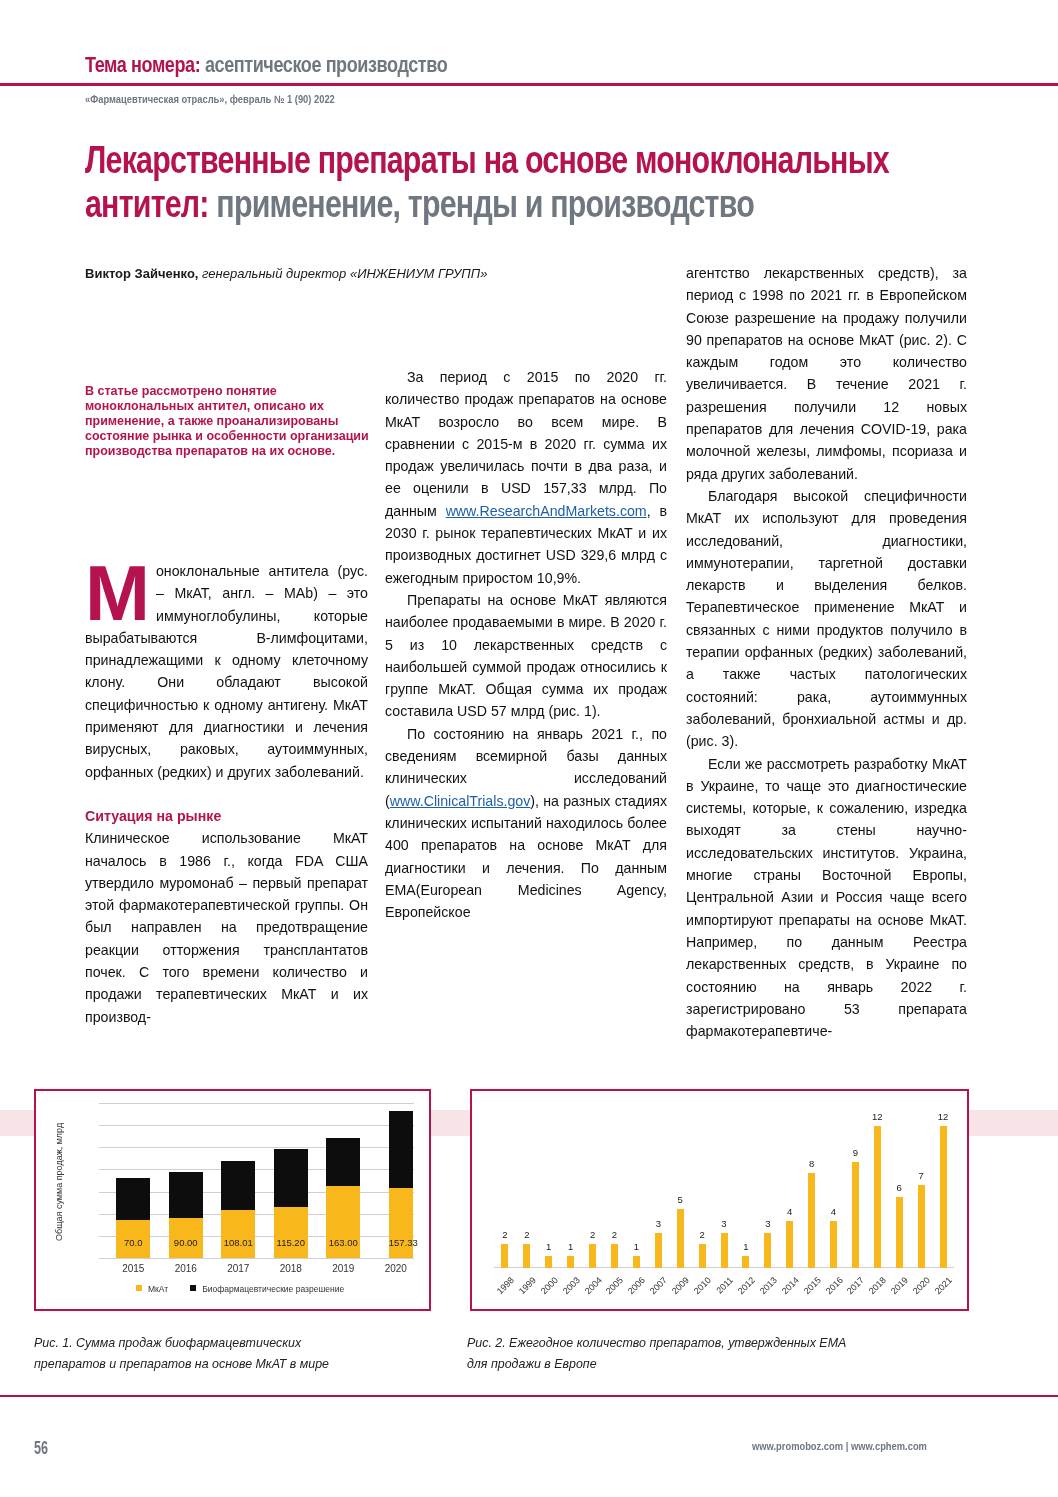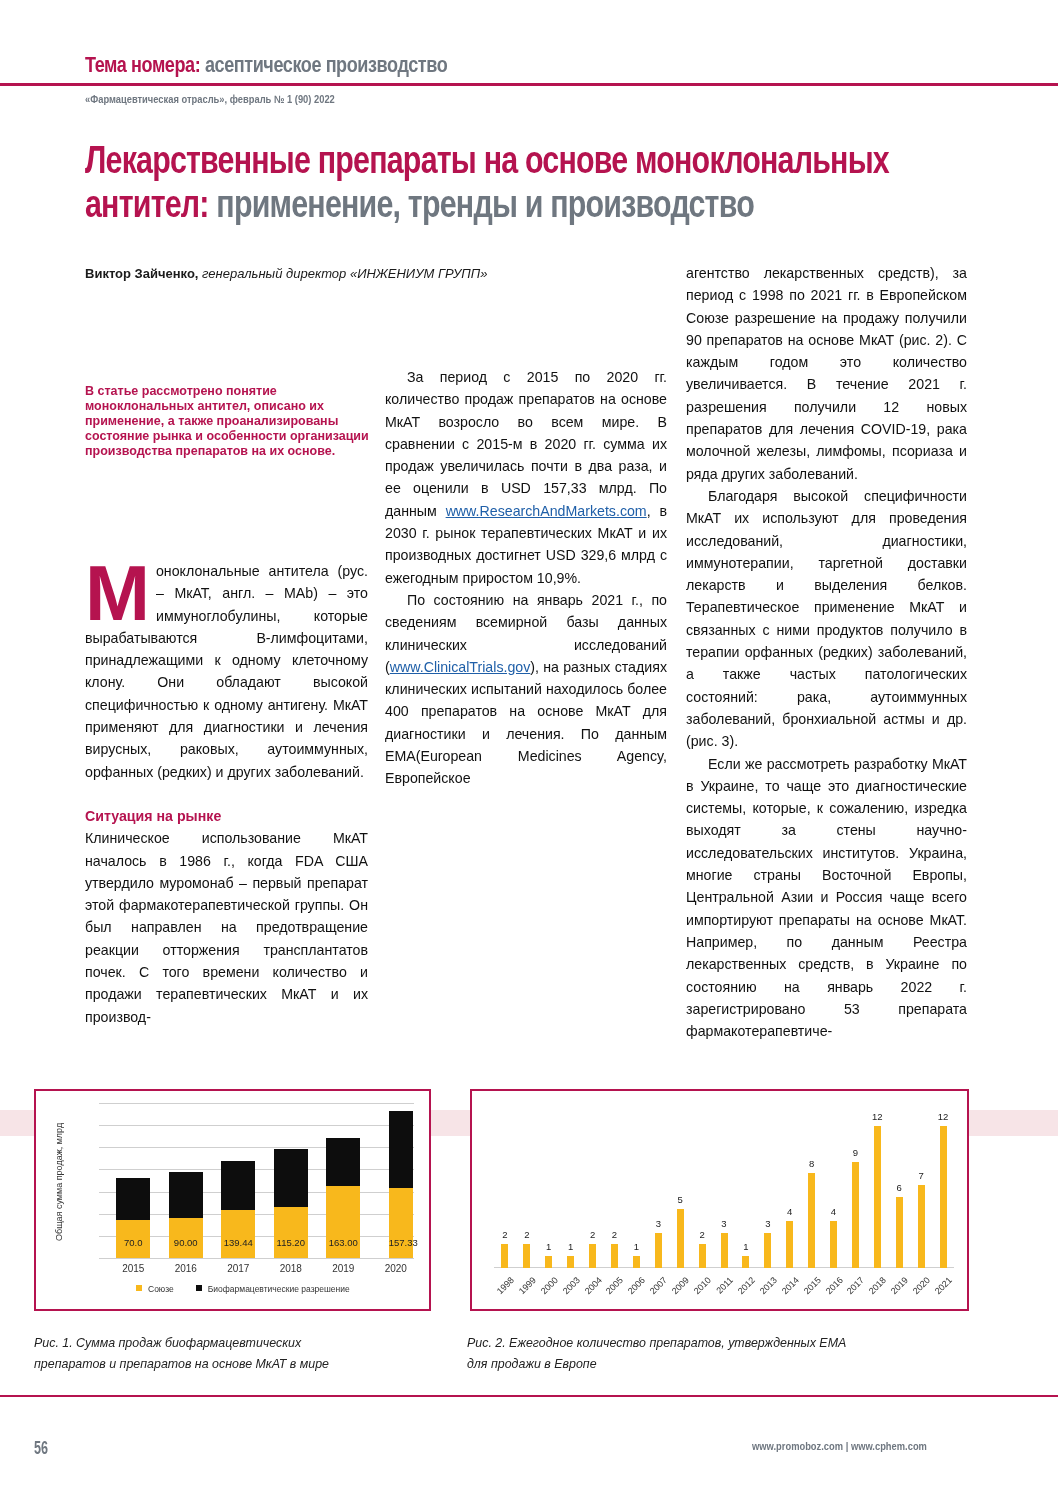--- a/index.html
+++ b/index.html
@@ -94,20 +94,21 @@
 <div class="abs lead">В статье рассмотрено понятие моноклональных антител, описано их применение, а также проанализированы состояние рынка и особенности организации производства препаратов на их основе.</div>
 
 <div class="abs col col1">
   <p><span class="dropcap">М</span><span>оноклональные антитела (рус. – МкАТ, англ. – MAb) – это иммуноглобулины, которые вырабатываются В-лимфоцитами, принадлежащими к одному клеточному клону. Они обладают высокой специфичностью к одному антигену. МкАТ применяют для диагностики и лечения вирусных, раковых, аутоиммунных, орфанных (редких) и других заболеваний.</span></p>
   <p class="subhead">Ситуация на рынке</p>
   <p>Клиническое использование МкАТ началось в 1986 г., когда FDA США утвердило муромонаб – первый препарат этой фармакотерапевтической группы. Он был направлен на предотвращение реакции отторжения трансплантатов почек. С того времени количество и продажи терапевтических МкАТ и их производ-</p>
 </div>
 
 <div class="abs col col2">
   <p class="ind"><span>За период с 2015 по 2020 гг. количество продаж препаратов на основе МкАТ возросло во всем мире. В сравнении с 2015-м в 2020 гг. сумма их продаж увеличилась почти в два раза, и ее оценили в USD 157,33 млрд. По данным </span><a>www.ResearchAndMarkets.com</a><span>, в 2030 г. рынок терапевтических МкАТ и их производных достигнет USD 329,6 млрд с ежегодным приростом 10,9%.</span></p>
+  <p class="ind">Препараты на основе МкАТ являются наиболее продаваемыми в мире. В 2020 г. 5 из 10 лекарственных средств с наибольшей суммой продаж относились к группе МкАТ. Общая сумма их продаж составила USD 57 млрд (рис. 1).</p>
   <p class="ind"><span>По состоянию на январь 2021 г., по сведениям всемирной базы данных клинических исследований (</span><a>www.ClinicalTrials.gov</a><span>), на разных стадиях клинических испытаний находилось более 400 препаратов на основе МкАТ для диагностики и лечения. По данным EMA(European Medicines Agency, Европейское</span></p>
 </div>
 
 <div class="abs col col3">
   <p>агентство лекарственных средств), за период с 1998 по 2021 гг. в Европейском Союзе разрешение на продажу получили 90 препаратов на основе МкАТ (рис. 2). С каждым годом это количество увеличивается. В течение 2021 г. разрешения получили 12 новых препаратов для лечения COVID-19, рака молочной железы, лимфомы, псориаза и ряда других заболеваний.</p>
   <p class="ind">Благодаря высокой специфичности МкАТ их используют для проведения исследований, диагностики, иммунотерапии, таргетной доставки лекарств и выделения белков. Терапевтическое применение МкАТ и связанных с ними продуктов получило в терапии орфанных (редких) заболеваний, а также частых патологических состояний: рака, аутоиммунных заболеваний, бронхиальной астмы и др. (рис. 3).</p>
   <p class="ind">Если же рассмотреть разработку МкАТ в Украине, то чаще это диагностические системы, которые, к сожалению, изредка выходят за стены научно-исследовательских институтов. Украина, многие страны Восточной Европы, Центральной Азии и Россия чаще всего импортируют препараты на основе МкАТ. Например, по данным Реестра лекарственных средств, в Украине по состоянию на январь 2022 г. зарегистрировано 53 препарата фармакотерапевтиче-</p>
 </div>
 
 <div class="abs pink-band" style="left:0;width:34px;"></div>
@@ -133,21 +134,21 @@
       </div>
       <div class="bar-stack" style="left: 69.75px;">
         <div class="bar-black" style="height: 46.5px;"></div>
         <div class="bar-gold" style="height: 39.8571px;">
           <div class="bar-val">90.00</div>
         </div>
       </div>
       <div class="bar-stack" style="left: 122.25px;">
         <div class="bar-black" style="height: 48.7143px;"></div>
         <div class="bar-gold" style="height: 47.833px;">
-          <div class="bar-val">139.44</div>
+          <div class="bar-val">108.01</div>
         </div>
       </div>
       <div class="bar-stack" style="left: 174.75px;">
         <div class="bar-black" style="height: 57.5714px;"></div>
         <div class="bar-gold" style="height: 51.0171px;">
           <div class="bar-val">115.20</div>
         </div>
       </div>
       <div class="bar-stack" style="left: 227.25px;">
         <div class="bar-black" style="height: 47.3857px;"></div>
@@ -164,21 +165,21 @@
     </div>
   <div id="f1xl">
       <div class="f1-xlab" style="left: 77.25px;">2015</div>
       <div class="f1-xlab" style="left: 129.75px;">2016</div>
       <div class="f1-xlab" style="left: 182.25px;">2017</div>
       <div class="f1-xlab" style="left: 234.75px;">2018</div>
       <div class="f1-xlab" style="left: 287.25px;">2019</div>
       <div class="f1-xlab" style="left: 339.75px;">2020</div>
     </div>
   <div class="legend">
-    <span><span class="sw" style="background:#f8b81c"></span><span>Союзе</span></span>
+    <span><span class="sw" style="background:#f8b81c"></span><span>МкАт</span></span>
     <span><span class="sw" style="background:#0d0d0d"></span><span>Биофармацевтические разрешение</span></span>
   </div>
 </div>
 
 <div class="abs fig-frame fig2">
   <div class="abs f2-plot" id="f2plot">
     <div class="f2-axis"></div>
   <div class="f2-bar" style="left: 7.45238px; height: 23.6667px;"></div>
       <div class="f2-val" style="left: -1.04762px; top: 124.333px;">2</div>
       <div class="f2-xlab" style="left: -15.0476px;">1998</div>

